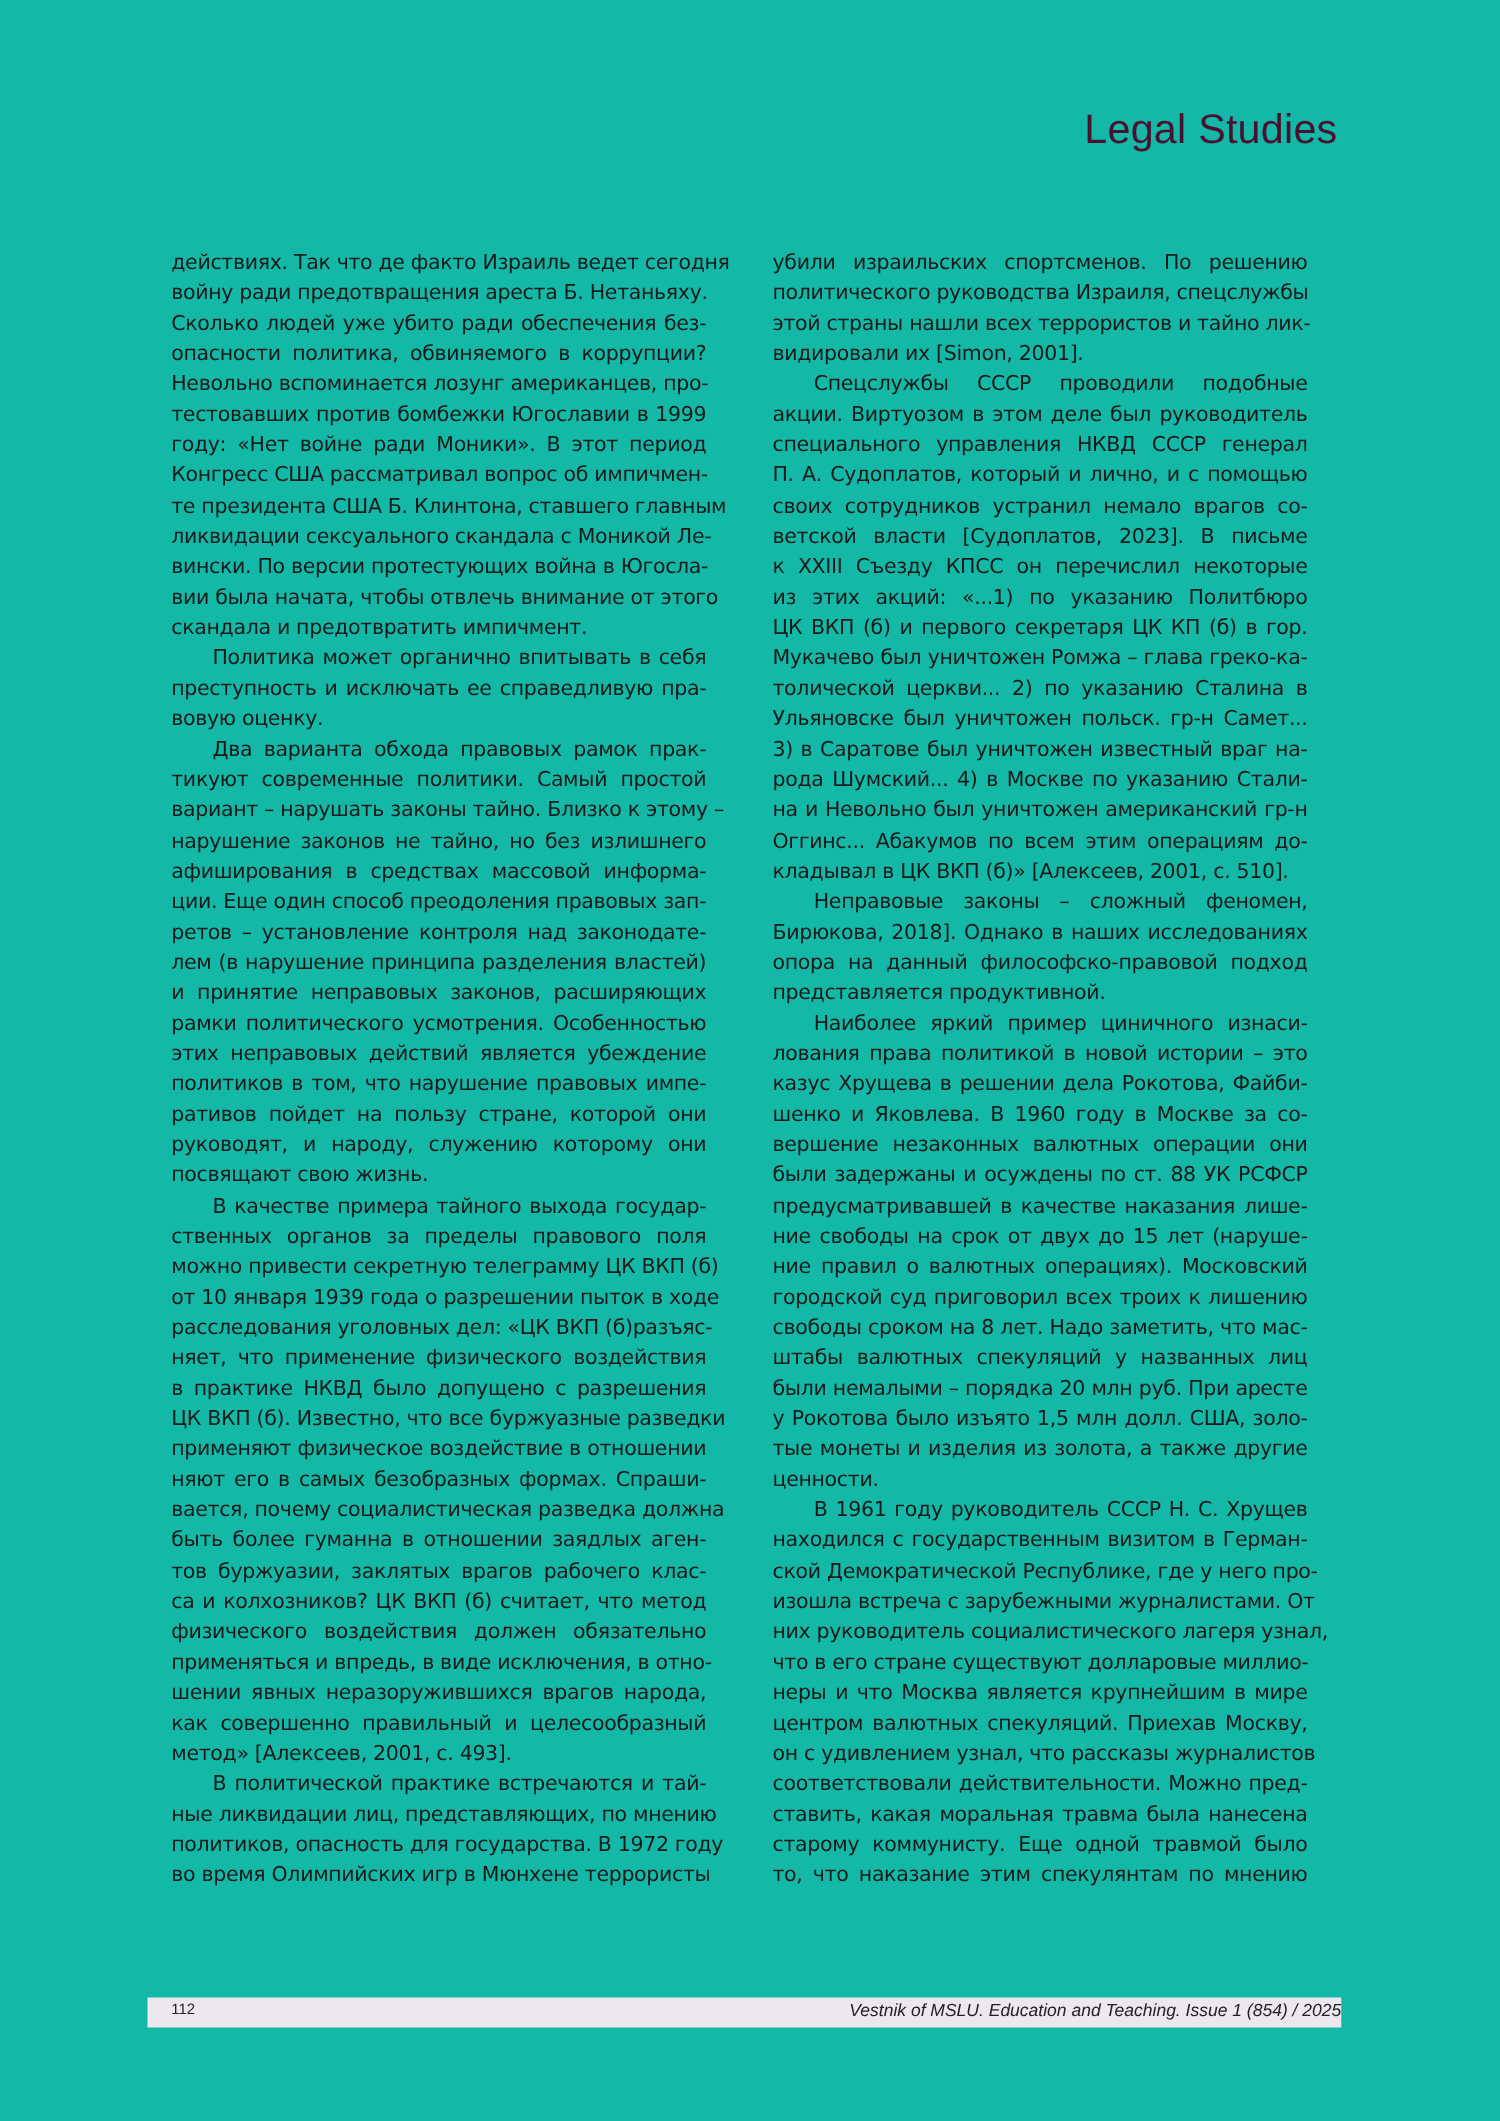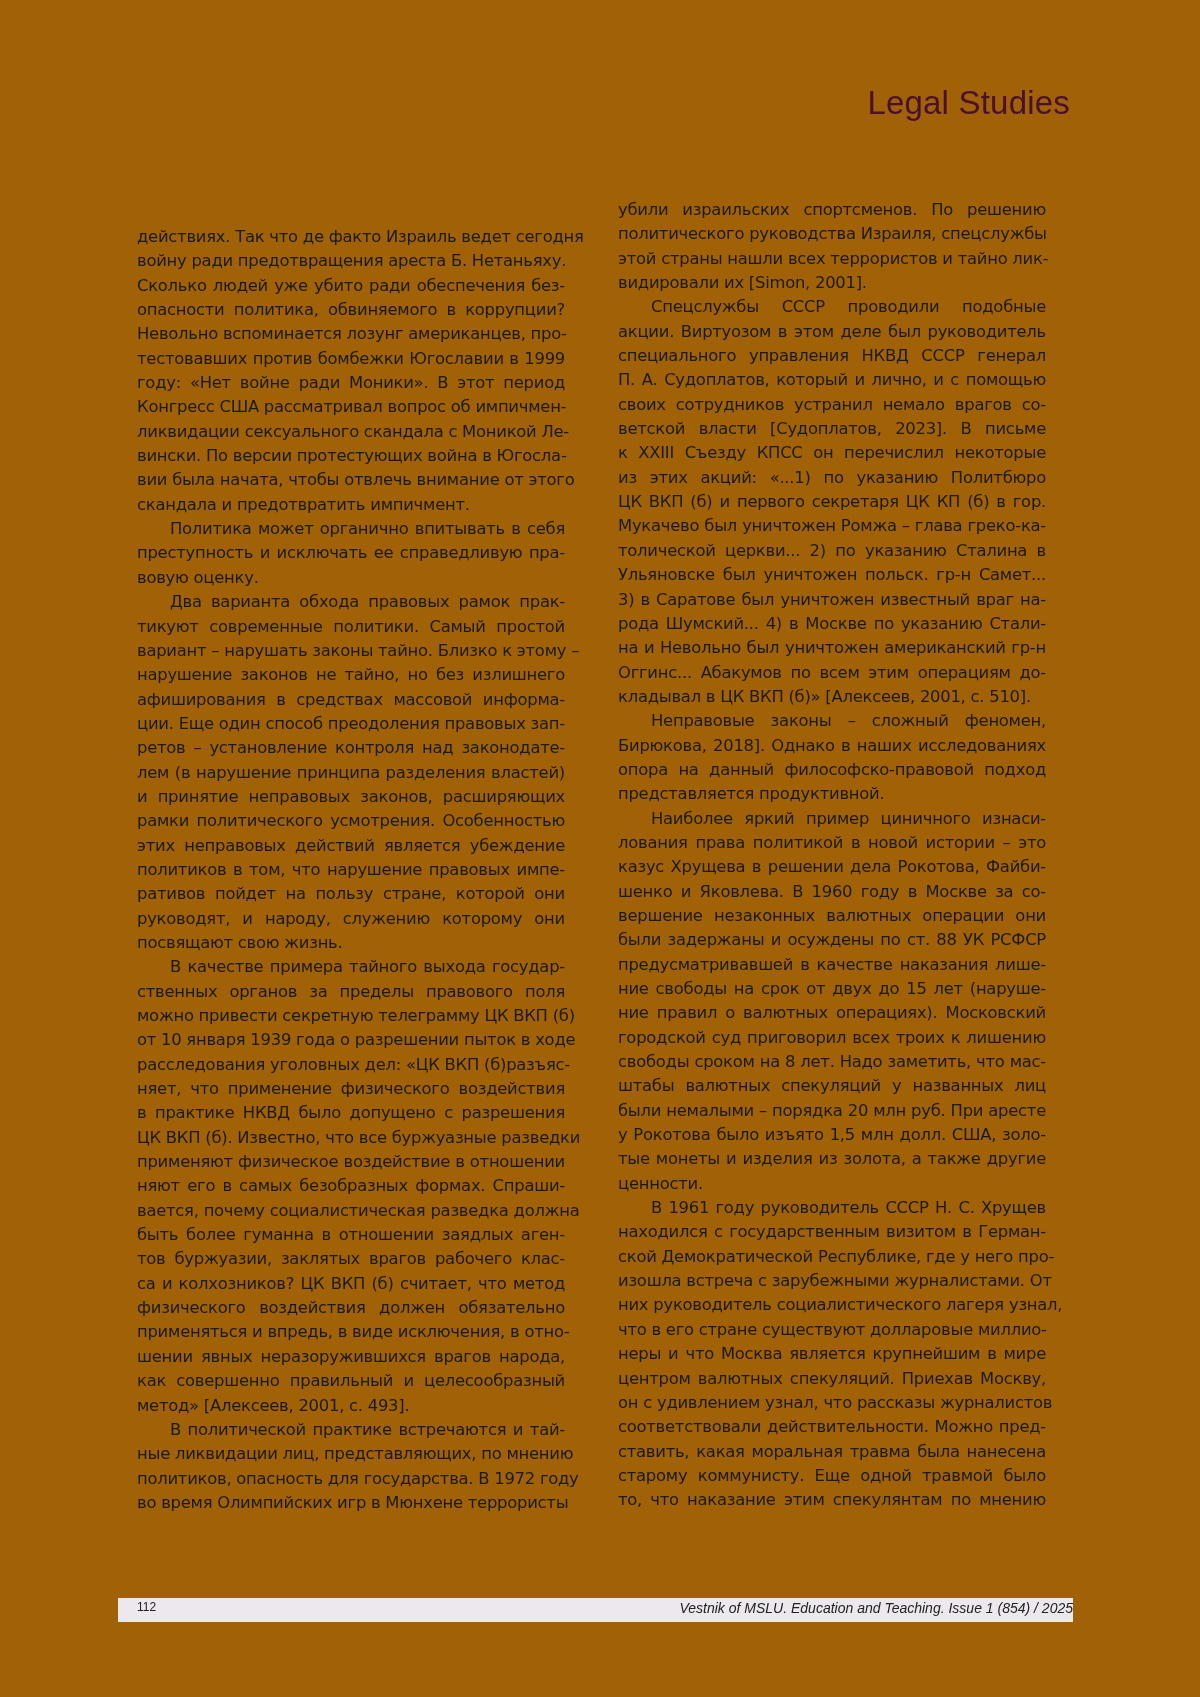--- a/index.html
+++ b/index.html
@@ -1,28 +1,28 @@
 <!DOCTYPE html>
 <html><head>
   <meta charset="utf-8">
   <style>
     html, body { margin: 0; padding: 0; background: #ffffff; }
     body { width: 1200px; height: 1697px; position: relative; overflow: hidden; }
-    .page { position: absolute; left: 0; top: 0; width: 1200px; height: 1697px; background: #a16207; }
+    .page { position: absolute; left: 0; top: 0; width: 1200px; height: 1697px; background: #14b8a6; }
     .header-section {
       position: absolute; right: 130px; top: 84px;
       font-family: "Liberation Sans", sans-serif;
       font-size: 33px; color: #4a1030; letter-spacing: 0.2px;
     }
     .column {
       position: absolute; top: 198px; width: 428px;
       font-family: "DejaVu Sans", sans-serif;
       font-size: 16.4px; line-height: 24.35px; color: #1a1a1a;
     }
-    .col-left { left: 137px; margin-top: 27px; }
+    .col-left { left: 137px; }
     .col-right { left: 618px; }
     .line {
       display: block; white-space: nowrap; text-align: justify;
       text-align-last: justify; height: 24.35px; letter-spacing: -0.25px;
     }
     .line.last { text-align-last: left; }
     .line.indent { padding-left: 33px; }
     .footer-bar {
       position: absolute; left: 118px; top: 1598px; width: 955px; height: 24px;
       background: #ede8ee;
@@ -44,20 +44,21 @@
 
   <div class="column col-left" id="col-left">
       <span class="line">действиях. Так что де факто Израиль ведет сегодня</span>
       <span class="line">войну ради предотвращения ареста Б. Нетаньяху.</span>
       <span class="line">Сколько людей уже убито ради обеспечения без-</span>
       <span class="line">опасности политика, обвиняемого в коррупции?</span>
       <span class="line">Невольно вспоминается лозунг американцев, про-</span>
       <span class="line">тестовавших против бомбежки Югославии в 1999</span>
       <span class="line">году: «Нет войне ради Моники». В этот период</span>
       <span class="line">Конгресс США рассматривал вопрос об импичмен-</span>
+      <span class="line">те президента США Б. Клинтона, ставшего главным</span>
       <span class="line">ликвидации сексуального скандала с Моникой Ле-</span>
       <span class="line">вински. По версии протестующих война в Югосла-</span>
       <span class="line">вии была начата, чтобы отвлечь внимание от этого</span>
       <span class="line last">скандала и предотвратить импичмент.</span>
       <span class="line indent">Политика может органично впитывать в себя</span>
       <span class="line">преступность и исключать ее справедливую пра-</span>
       <span class="line last">вовую оценку.</span>
       <span class="line indent">Два варианта обхода правовых рамок прак-</span>
       <span class="line">тикуют современные политики. Самый простой</span>
       <span class="line">вариант – нарушать законы тайно. Близко к этому –</span>

